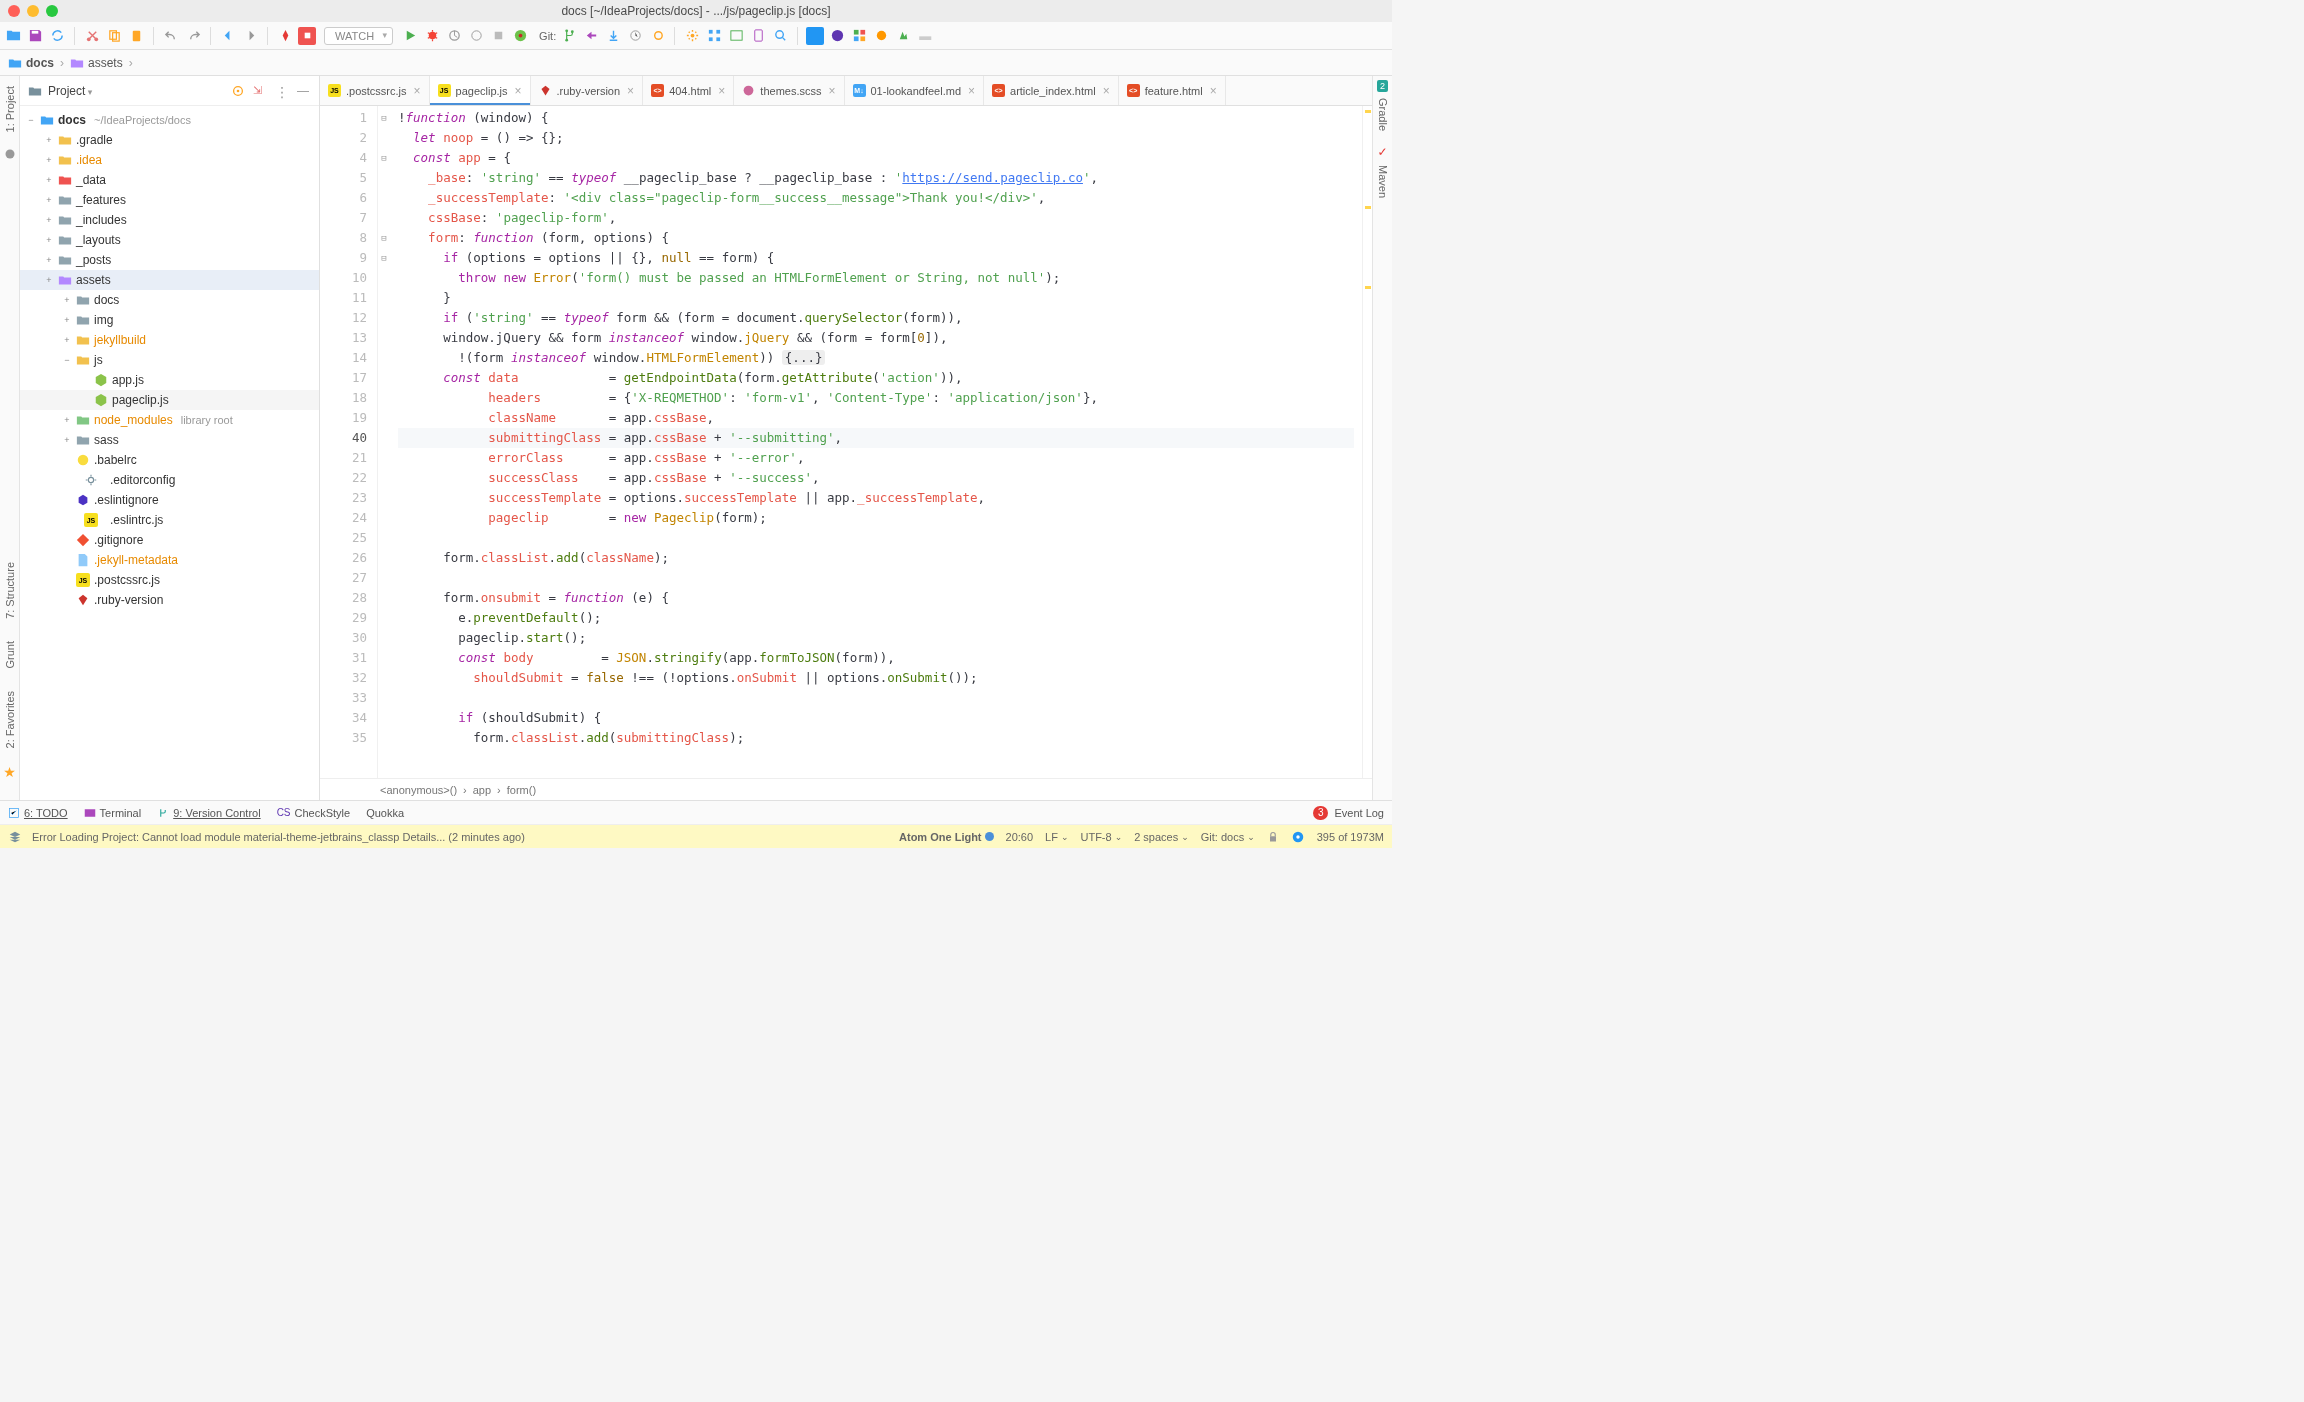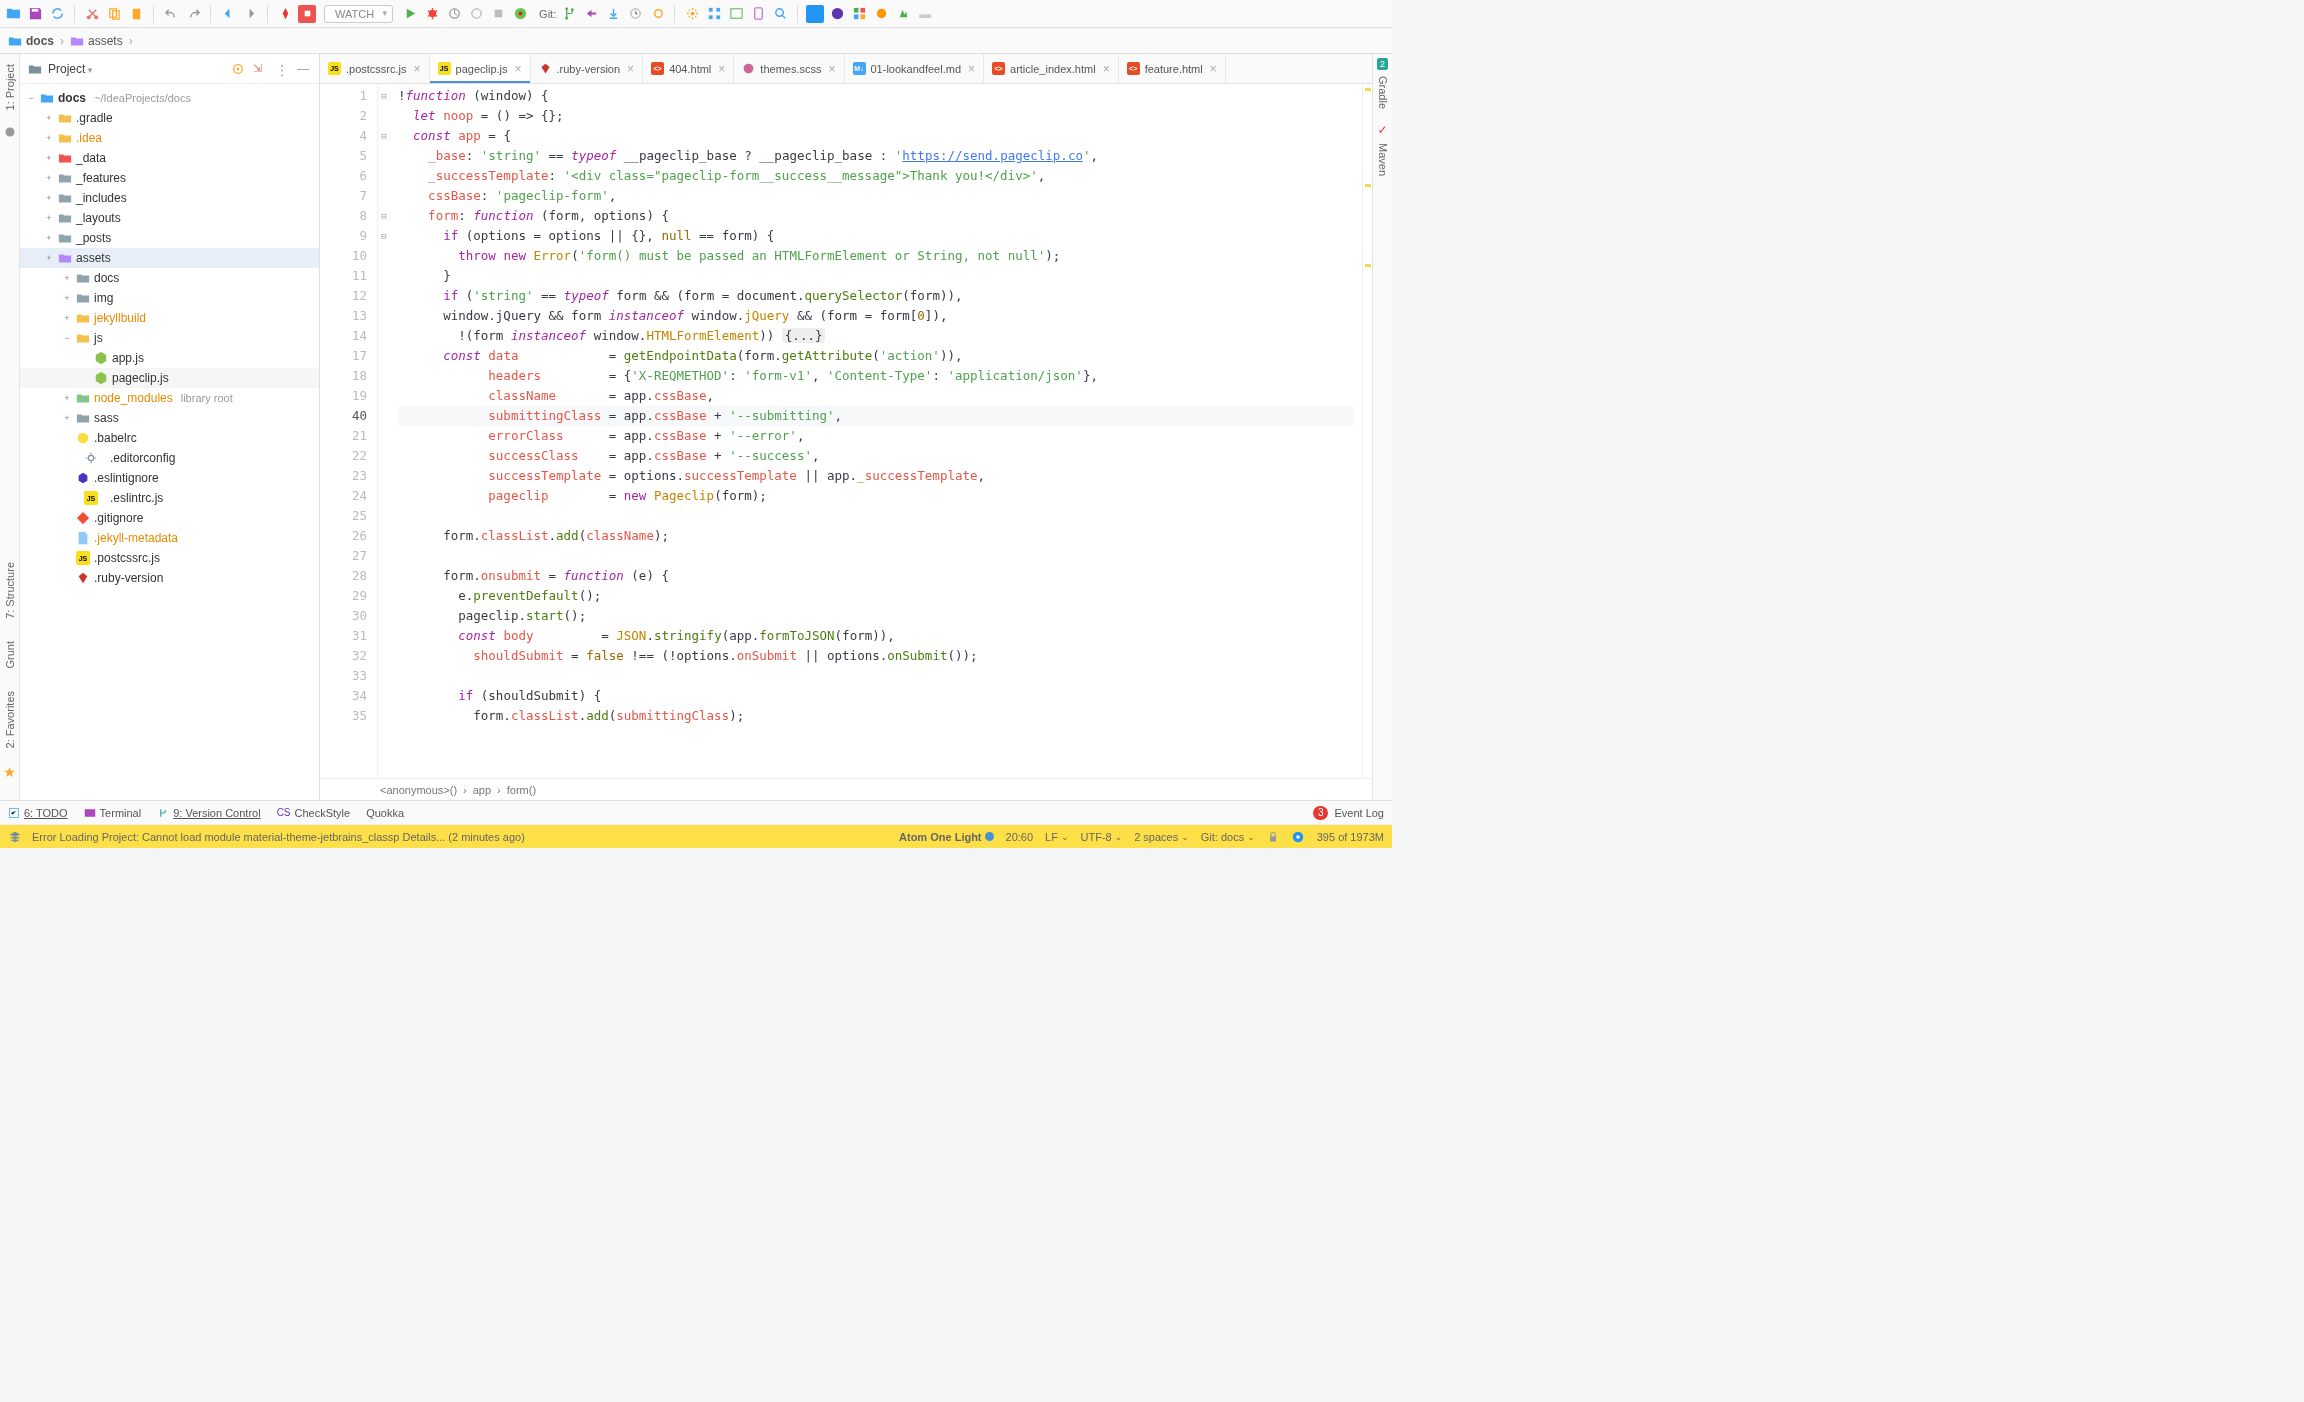--- a/index.html
+++ b/index.html
@@ -87,37 +87,45 @@
 .lnk { color: #4078f2; text-decoration: underline; }
 
 .breadcrumb-code { height: 22px; border-top: 1px solid #eee; display: flex; align-items: center; padding: 0 60px; font-size: 11px; color: #777; gap: 6px; }
 
 
 .bottom-tabs { height: 24px; background: #fafafa; border-top: 1px solid #e0e0e0; display: flex; align-items: center; padding: 0 8px; gap: 16px; font-size: 11px; color: #555; }
 .bt-item { display: flex; align-items: center; gap: 4px; cursor: pointer; }
 .bt-right { margin-left: auto; display: flex; align-items: center; gap: 6px; }
 .badge { background: #e53935; color: #fff; border-radius: 8px; padding: 0 5px; font-size: 10px; line-height: 14px; }
 
-.statusbar { height: 24px; background: #fde047; border-top: 1px solid #eee; display: flex; align-items: center; padding: 0 8px; font-size: 11px; color: #666; gap: 10px; }
+.statusbar { height: 24px; background: #fef9c3; border-top: 1px solid #eee; display: flex; align-items: center; padding: 0 8px; font-size: 11px; color: #666; gap: 10px; }
 .status-right { margin-left: auto; display: flex; align-items: center; gap: 12px; }
 .sb-item { display: flex; align-items: center; gap: 3px; }
 .blue-dot { width: 9px; height: 9px; background: #4a90d9; border-radius: 50%; }
 .ico-js { background: #f7df1e; color: #000; font-size: 7px; font-weight: bold; display: flex; align-items: center; justify-content: center; border-radius: 2px; }
 .ico-html { background: #e44d26; color: #fff; font-size: 7px; font-weight: bold; display: flex; align-items: center; justify-content: center; border-radius: 2px; }
 .ico-md { background: #42a5f5; color: #fff; font-size: 7px; font-weight: bold; display: flex; align-items: center; justify-content: center; border-radius: 2px; }
 
 
 .map-strip { width: 10px; background: #fff; border-left: 1px solid #f0f0f0; position: relative; }
 .map-mark { position: absolute; left: 2px; width: 6px; height: 3px; }
 </style>
 </head>
 <body>
 
 <div class="window">
 
+  <div class="titlebar">
+    <div class="traffic">
+      <span class="tl-red"></span>
+      <span class="tl-yel"></span>
+      <span class="tl-grn"></span>
+    </div>
+    <div class="title">docs [~/IdeaProjects/docs] - .../js/pageclip.js [docs]</div>
+  </div>
 
   <div class="toolbar">
     <span class="tb-ico">
         <svg viewBox="0 0 16 16">
           <path fill="#42a5f5" d="M1 3h5l1 1h8v9H1z"></path>
         </svg>
       </span>
     <span class="tb-ico">
         <svg viewBox="0 0 16 16">
           <path fill="#ab47bc" d="M2 2h10l2 2v10H2z"></path>

